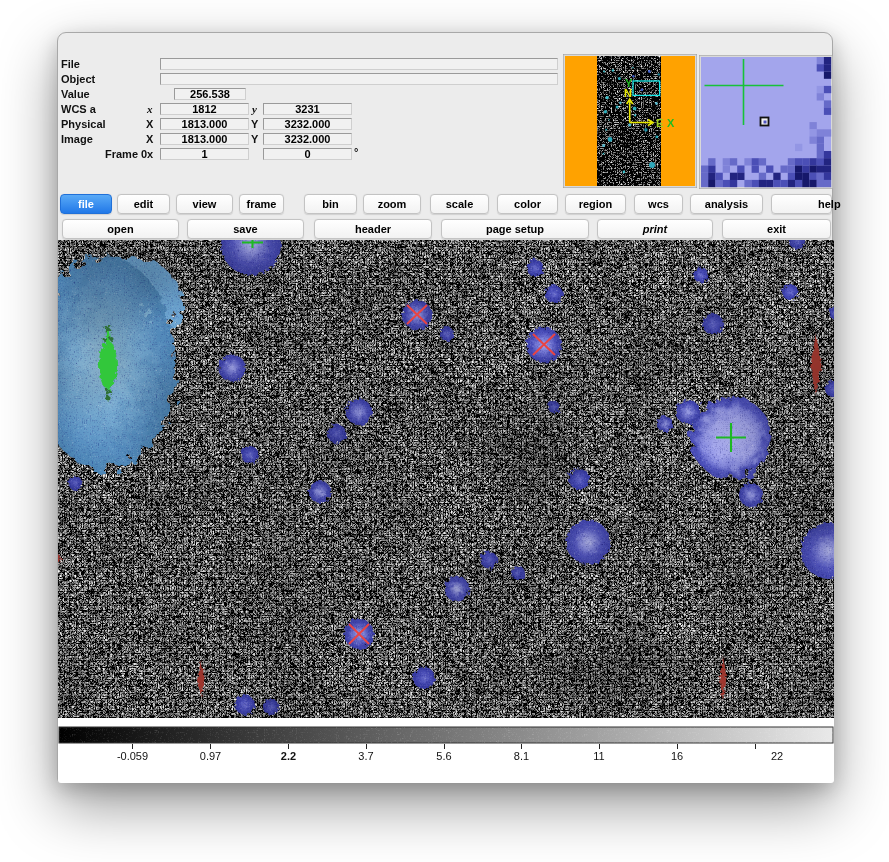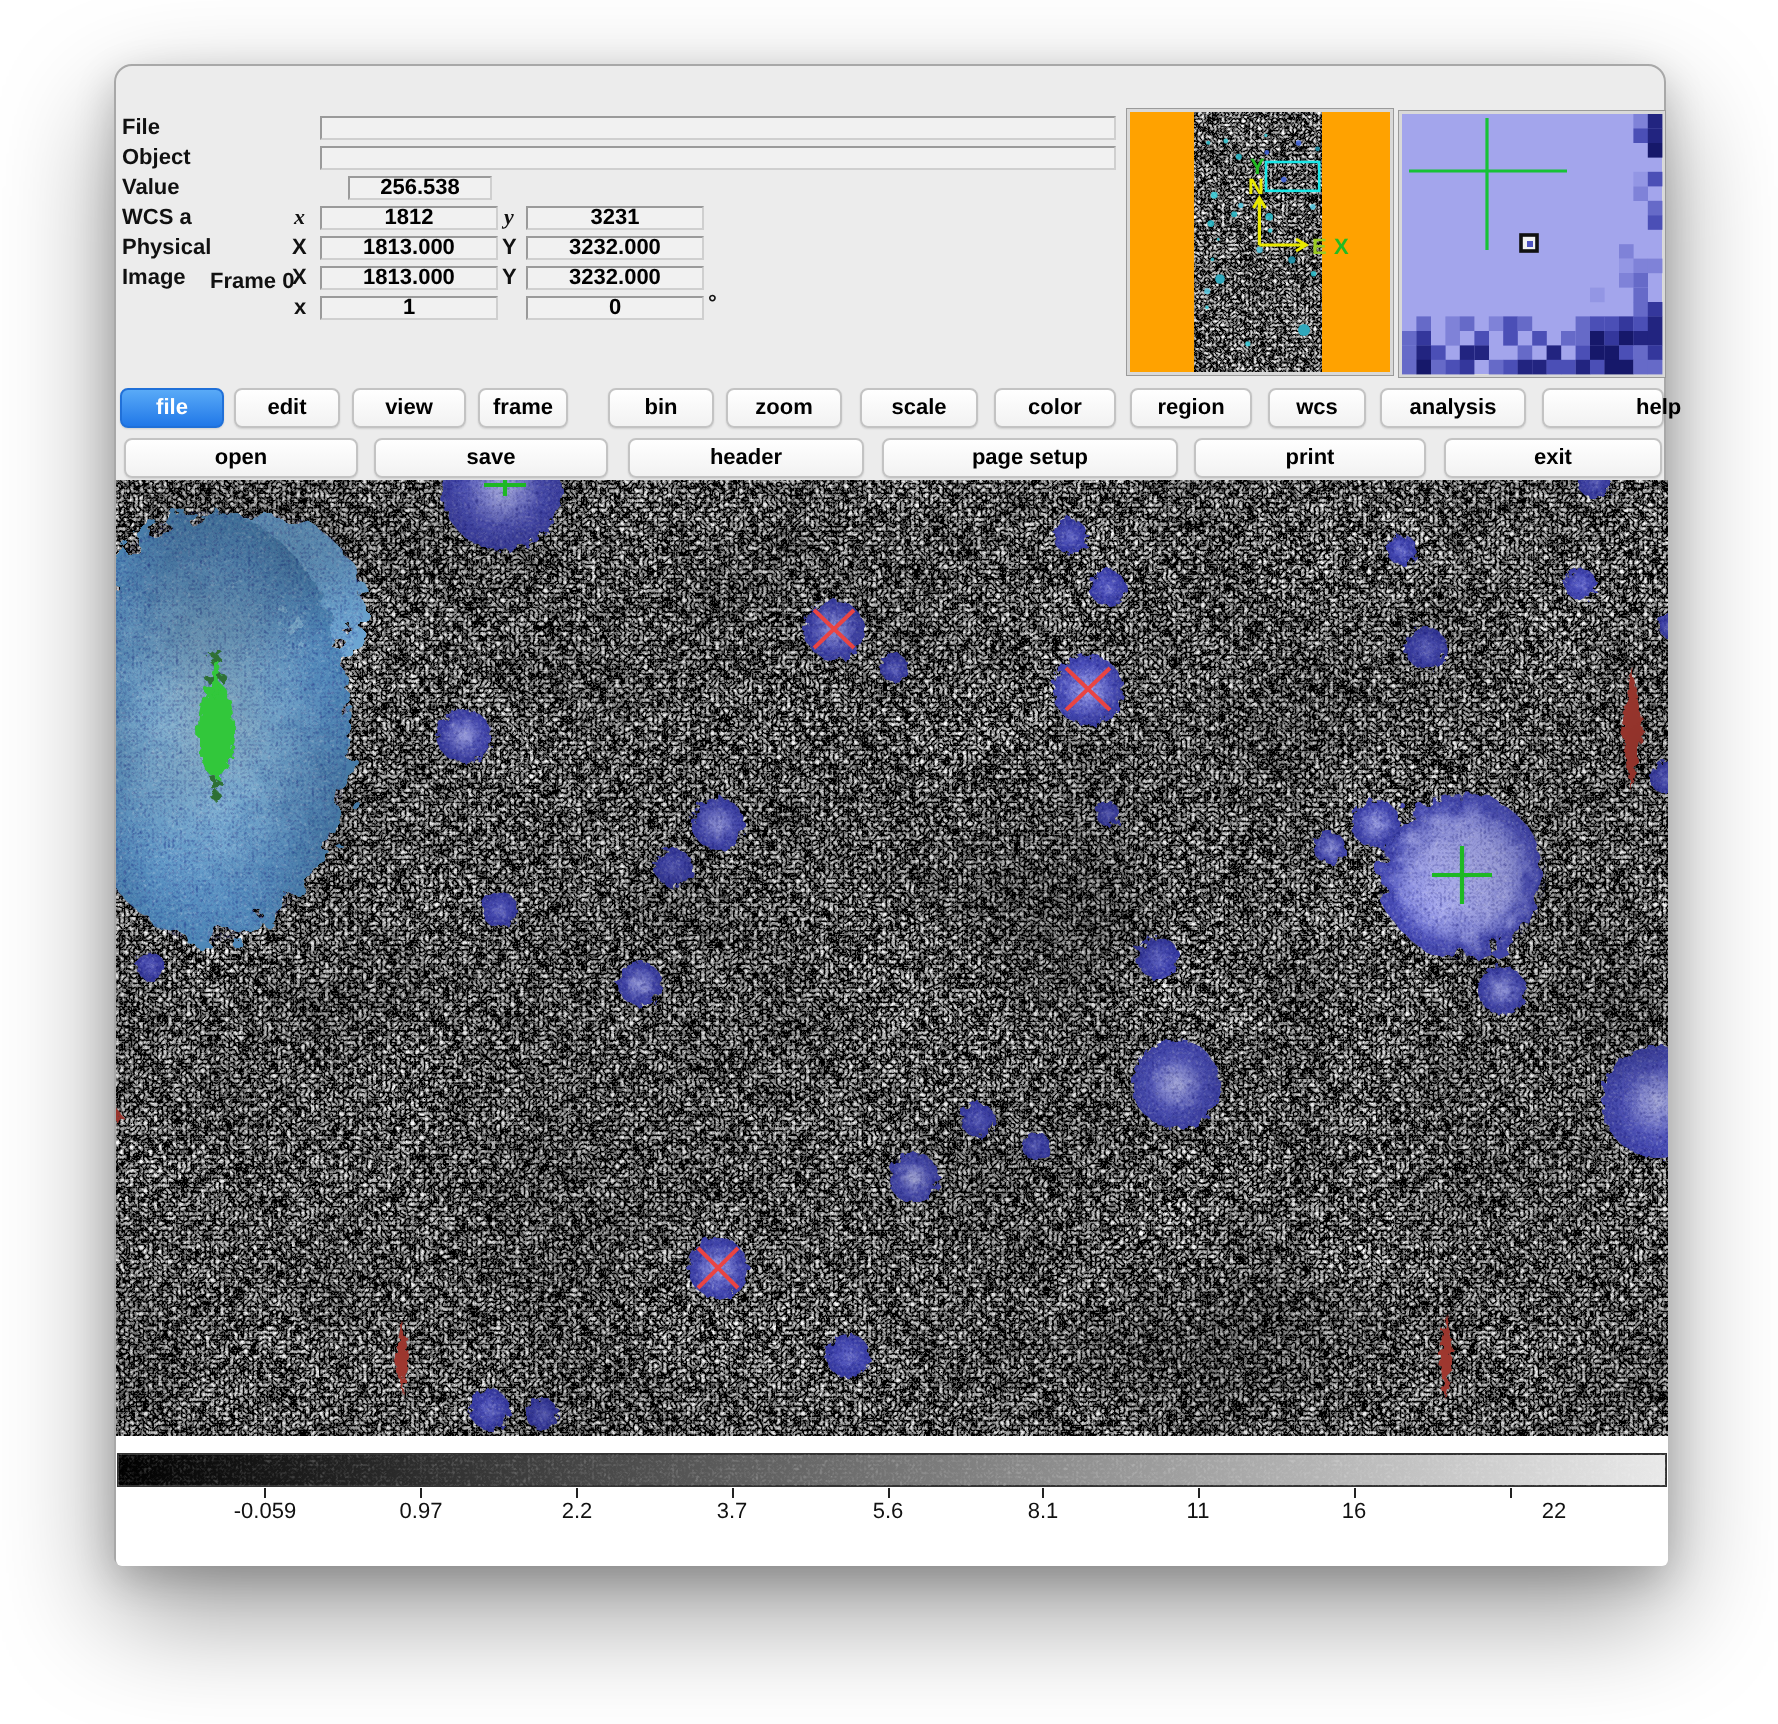--- a/index.html
+++ b/index.html
@@ -22,21 +22,21 @@
 .tick { position:absolute; top:26px; width:1px; height:5px; background:#222; }
 .cl { position:absolute; top:32px; font-size:11px; color:#111; transform:translateX(-50%); }
 </style></head><body>
 <div id="win">
   <div class="lbl" style="left:3px;top:25px;">File</div>
   <div class="lbl" style="left:3px;top:40px;">Object</div>
   <div class="lbl" style="left:3px;top:55px;">Value</div>
   <div class="lbl" style="left:3px;top:70px;">WCS a</div>
   <div class="lbl" style="left:3px;top:85px;">Physical</div>
   <div class="lbl" style="left:3px;top:100px;">Image</div>
-  <div class="lbl" style="left:3px;top:102px;padding-left:44px;">Frame 0</div>
+  <div class="lbl" style="left:3px;top:115px;padding-left:44px;">Frame 0</div>
   <div class="lbl" style="left:89px;top:70px;font-style:italic;font-family:'Liberation Serif',serif;">x</div>
   <div class="lbl" style="left:88px;top:85px;">X</div>
   <div class="lbl" style="left:88px;top:100px;">X</div>
   <div class="lbl" style="left:89px;top:115px;">x</div>
   <div class="lbl" style="left:194px;top:70px;font-style:italic;font-family:'Liberation Serif',serif;">y</div>
   <div class="lbl" style="left:193px;top:85px;">Y</div>
   <div class="lbl" style="left:193px;top:100px;">Y</div>
   <div class="lbl" style="left:296px;top:113px;">°</div>
   <div class="fld" style="left:102px;top:25px;width:398px;"></div>
   <div class="fld" style="left:102px;top:40px;width:398px;"></div>
@@ -203,21 +203,21 @@
   <div class="btn" style="left:439px;top:161px;width:61px;">color</div>
   <div class="btn" style="left:507px;top:161px;width:61px;">region</div>
   <div class="btn" style="left:576px;top:161px;width:49px;">wcs</div>
   <div class="btn" style="left:632px;top:161px;width:73px;">analysis</div>
   <div class="btn" style="left:713px;top:161px;width:61px;padding-left:46px;">help</div>
 
   <div class="btn" style="left:4px;top:186px;width:117px;">open</div>
   <div class="btn" style="left:129px;top:186px;width:117px;">save</div>
   <div class="btn" style="left:256px;top:186px;width:118px;">header</div>
   <div class="btn" style="left:383px;top:186px;width:148px;">page setup</div>
-  <div class="btn" style="left:539px;top:186px;width:116px;">print</div>
+  <div class="btn" style="left:539px;top:186px;width:116px;font-style:italic;">print</div>
   <div class="btn" style="left:664px;top:186px;width:109px;">exit</div>
 
   <div id="imgarea">
   <svg width="776" height="478" viewBox="0 0 776 478">
     <defs>
       <filter id="mnoise" x="0" y="0" width="100%" height="100%">
         <feTurbulence type="turbulence" baseFrequency="0.42" numOctaves="2" seed="7" stitchTiles="stitch"></feTurbulence>
         <feColorMatrix type="saturate" values="0"></feColorMatrix>
         <feComponentTransfer>
               <feFuncR type="gamma" amplitude="3.9" exponent="2.2" offset="-0.08"></feFuncR>
@@ -407,21 +407,21 @@
         </filter>
       </defs>
       <rect x="1" y="1" width="774" height="16" fill="url(#cbg)" stroke="#333" stroke-width="1"></rect>
       <rect x="1" y="1" width="774" height="16" filter="url(#cbn)" opacity="0.22"></rect>
     </svg>
     <div class="tick" style="left:74px;"></div>
       <div class="cl" style="left:74.5px;">-0.059</div>
     <div class="tick" style="left:152px;"></div>
       <div class="cl" style="left:152.5px;">0.97</div>
     <div class="tick" style="left:230px;"></div>
-      <div class="cl" style="left:230.5px;">2.2</div>
+      <div class="cl" style="left:230.5px;font-weight:bold;">2.2</div>
     <div class="tick" style="left:308px;"></div>
       <div class="cl" style="left:308px;">3.7</div>
     <div class="tick" style="left:386px;"></div>
       <div class="cl" style="left:386px;">5.6</div>
     <div class="tick" style="left:463px;"></div>
       <div class="cl" style="left:463.5px;">8.1</div>
     <div class="tick" style="left:541px;"></div>
       <div class="cl" style="left:541px;">11</div>
     <div class="tick" style="left:619px;"></div>
       <div class="cl" style="left:619px;">16</div>

